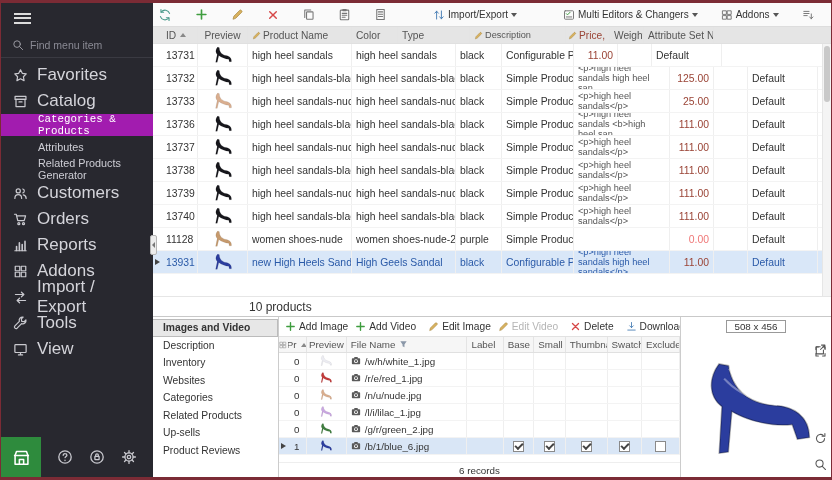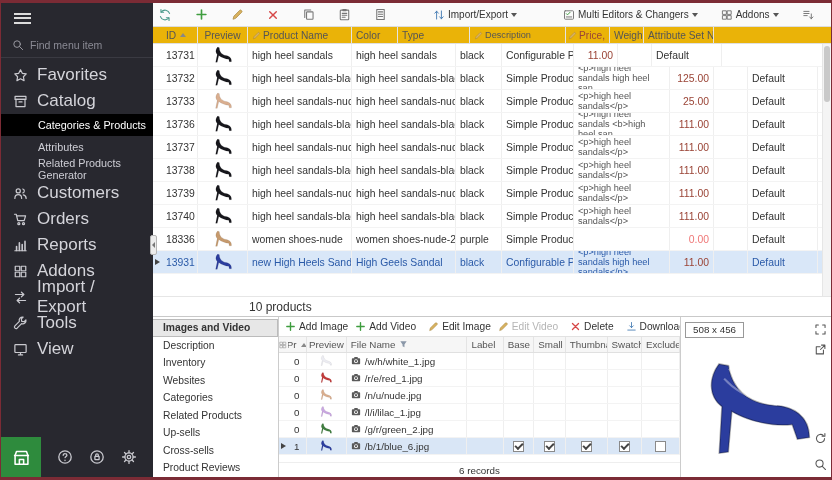--- a/index.html
+++ b/index.html
@@ -11,41 +11,41 @@
 
   
   .sidebar { width: 152px; flex-shrink: 0; background: #28282f; color: #d4d4da; display: flex; flex-direction: column; }
   .burger { height: 30px; display: flex; align-items: center; padding-left: 13px; cursor: pointer; }
   .bars span { display: block; width: 17px; height: 2px; background: #dcdcdc; margin: 2.5px 0; }
   .side-search { height: 25px; display: flex; align-items: center; gap: 6px; padding: 0 11px; border-bottom: 1px solid #3a3a42; margin-bottom: 4px; }
   .side-search input { flex: 1; min-width: 0; background: transparent; border: none; outline: none; color: #cfcfd6; font-size: 10.5px; font-family: "Liberation Sans", sans-serif; }
   .side-search input::placeholder { color: #8a8a94; }
   .menu-item { height: 26px; display: flex; align-items: center; gap: 9px; padding: 0 12px; font-size: 17px; cursor: pointer; }
   .menu-sub { height: 22px; display: flex; align-items: center; padding-left: 37px; font-size: 10.8px; cursor: pointer; color: #cfcfd6; }
-  .menu-sub.selected { background: #000000; color: #fff; }
+  .menu-sub.selected { background: #a21caf; color: #fff; font-family: Liberation Mono, monospace; }
   .side-bottom { margin-top: auto; height: 40px; display: flex; align-items: center; }
   .store-btn { width: 40px; height: 40px; background: #2e8b3d; display: flex; align-items: center; justify-content: center; cursor: pointer; }
   .side-bottom-icons { flex: 1; display: flex; justify-content: space-evenly; align-items: center; }
   i[data-icon] { display: inline-flex; align-items: center; justify-content: center; flex-shrink: 0; }
 
   
   .content { flex: 1; min-width: 0; display: flex; flex-direction: column; background: #fff; }
 
   .toolbar { height: 24px; flex-shrink: 0; display: flex; align-items: center; gap: 19px; padding: 0 3px; background: #fafafa; border-bottom: 1px solid #ddd; overflow: hidden; white-space: nowrap; }
   .tbtn { height: 20px; display: flex; align-items: center; gap: 3px; padding: 0 2px; cursor: pointer; font-size: 10px; color: #333; }
   .tlabel { font-size: 10px; color: #333; padding: 0 3px; }
   .tsep { width: 1px; height: 15px; background: #dcdcdc; margin: 0 2px; }
   .tselect { height: 18px; border: 1px solid #b5b5b5; background: #fff; display: flex; align-items: center; gap: 5px; padding: 0 4px; font-size: 9.8px; color: #333; cursor: pointer; }
   .car { width: 0; height: 0; border-left: 3px solid transparent; border-right: 3px solid transparent; border-top: 4px solid #555; display: inline-block; }
   .sortasc { width: 0; height: 0; border-left: 3px solid transparent; border-right: 3px solid transparent; border-bottom: 4px solid #888; display: inline-block; margin-left: 2px; }
   .arrow-r { width: 0; height: 0; border-top: 3.5px solid transparent; border-bottom: 3.5px solid transparent; border-left: 5px solid #444; display: inline-block; }
 
   
   .grid { position: relative; height: 270px; flex-shrink: 0; overflow: hidden; border-bottom: 1px solid #e6e6e6; }
-  .g-head { display: flex; height: 17px; background: #eab308; border-bottom: 1px solid #e0e0e0; font-size: 10.2px; color: #555; }
+  .g-head { display: flex; height: 17px; background: #e5e5e5; border-bottom: 1px solid #e0e0e0; font-size: 10.2px; color: #555; }
   .gc { display: flex; align-items: center; padding: 0 4px; overflow: hidden; white-space: nowrap; border-right: 1px solid #efefef; gap: 2px; }
   .hc { border-right: 1px solid #e4e4e4; }
   .g-row { display: flex; height: 23px; border-bottom: 1px solid #f3f3f3; font-size: 10.4px; cursor: default; }
   .g-row.selected { background: #d9e7f8; }
   .g-row.selected .gc { color: #2a5aa8; }
   .c-ind { width: 9px; padding: 0 1px; justify-content: center; border-right: none; }
   .c-id { width: 36px; }
   .c-prev { width: 50px; justify-content: center; }
   .c-name { width: 104px; }
   .c-sku { width: 104px; }
@@ -83,21 +83,21 @@
   .i-small { width: 33px; }
   .i-thumb { width: 44px; }
   .i-swatch { width: 36px; }
   .i-excl { width: 40px; }
   .ctr { justify-content: center; }
   .cb { width: 11px; height: 11px; border: 1px solid #8a8a8a; background: #fff; display: inline-block; cursor: pointer; }
   .cb.on::after { content: ""; display: block; width: 6px; height: 3px; border-left: 2px solid #444; border-bottom: 2px solid #444; transform: rotate(-45deg); margin: 1.5px 0 0 1px; }
   .i-footer { margin-top: auto; height: 15px; flex-shrink: 0; display: flex; align-items: center; justify-content: center; font-size: 9.8px; color: #333; border-top: 1px solid #eee; }
 
   .preview { width: 150px; flex-shrink: 0; position: relative; background: #fff; display: flex; flex-direction: column; }
-  .p-top { height: 22px; display: flex; align-items: center; gap: 12px; padding: 3px 4px 0 4px; }
+  .p-top { height: 22px; display: flex; align-items: center; gap: 12px; padding: 3px 4px 0 4px; flex-direction: column; }
   .dim-box { border: 1px solid #999; height: 16px; display: flex; align-items: center; padding: 0 7px; font-size: 9.8px; color: #333; }
   .p-icon { cursor: pointer; display: inline-flex; }
   .p-top .p-icon { margin-left: auto; }
   .p-ext { position: absolute; right: 4px; top: 26px; }
   .p-img { flex: 1; display: flex; align-items: center; justify-content: center; }
   .p-img svg { transform: rotate(-8deg); }
   .p-rot { position: absolute; right: 4px; bottom: 32px; }
   .p-zoom { position: absolute; right: 4px; bottom: 6px; }
 
   .splitter { position: absolute; left: 149px; top: 232px; width: 7px; height: 20px; background: #ececec; border: 1px solid #b5b5b5; border-radius: 2px; cursor: pointer; display: flex; align-items: center; justify-content: center; }
@@ -555,21 +555,21 @@
     <div class="gc c-sku">high heel sandals-black-38</div>
     <div class="gc c-color">black</div>
     <div class="gc c-type">Simple Product</div>
     <div class="gc c-desc">&lt;p&gt;high heel sandals&lt;/p&gt;</div>
     <div class="gc c-price">111.00</div>
     <div class="gc c-weight"></div>
     <div class="gc c-attr">Default</div>
   </div>
           <div class="g-row">
     <div class="gc c-ind"></div>
-    <div class="gc c-id">18336</div>
+    <div class="gc c-id">11128</div>
     <div class="gc c-prev">
               <svg width="26" height="21" viewBox="0 0 40 40">
                 <path d="M10 4 C6 8 5 14 9 18 L6 33 L9 33 L12 20 C17 24 25 27 31 27 L32 32 L36 32 C37 25 32 21 26 20 C17 18 13 12 13 5 Z" fill="#c69a6d" stroke="rgba(0,0,0,0.25)" stroke-width="0.6"></path>
               </svg>
             </div>
     <div class="gc c-name">women shoes-nude</div>
     <div class="gc c-sku">women shoes-nude-2</div>
     <div class="gc c-color">purple</div>
     <div class="gc c-type">Simple Product</div>
     <div class="gc c-desc"></div>
@@ -608,21 +608,20 @@
 
     <div class="bottom">
       <div class="tabs" id="detail-tabs">
           <div class="tab selected">Images and Video</div>
           <div class="tab">Description</div>
           <div class="tab">Inventory</div>
           <div class="tab">Websites</div>
           <div class="tab">Categories</div>
           <div class="tab">Related Products</div>
           <div class="tab">Up-sells</div>
-          <div class="tab">Cross-sells</div>
           <div class="tab">Product Reviews</div>
         </div>
 
       <div class="ipanel">
         <div class="itoolbar" id="images-toolbar">
             <span class="ibtn">
               <i data-icon="plus">
                 <svg width="11" height="11" viewBox="0 0 16 16" fill="none" stroke="#3f9d3f" stroke-width="1.3" stroke-linecap="round" stroke-linejoin="round">
                   <path d="M8 2.6v10.8M2.6 8h10.8" stroke-width="2"></path>
                 </svg>

